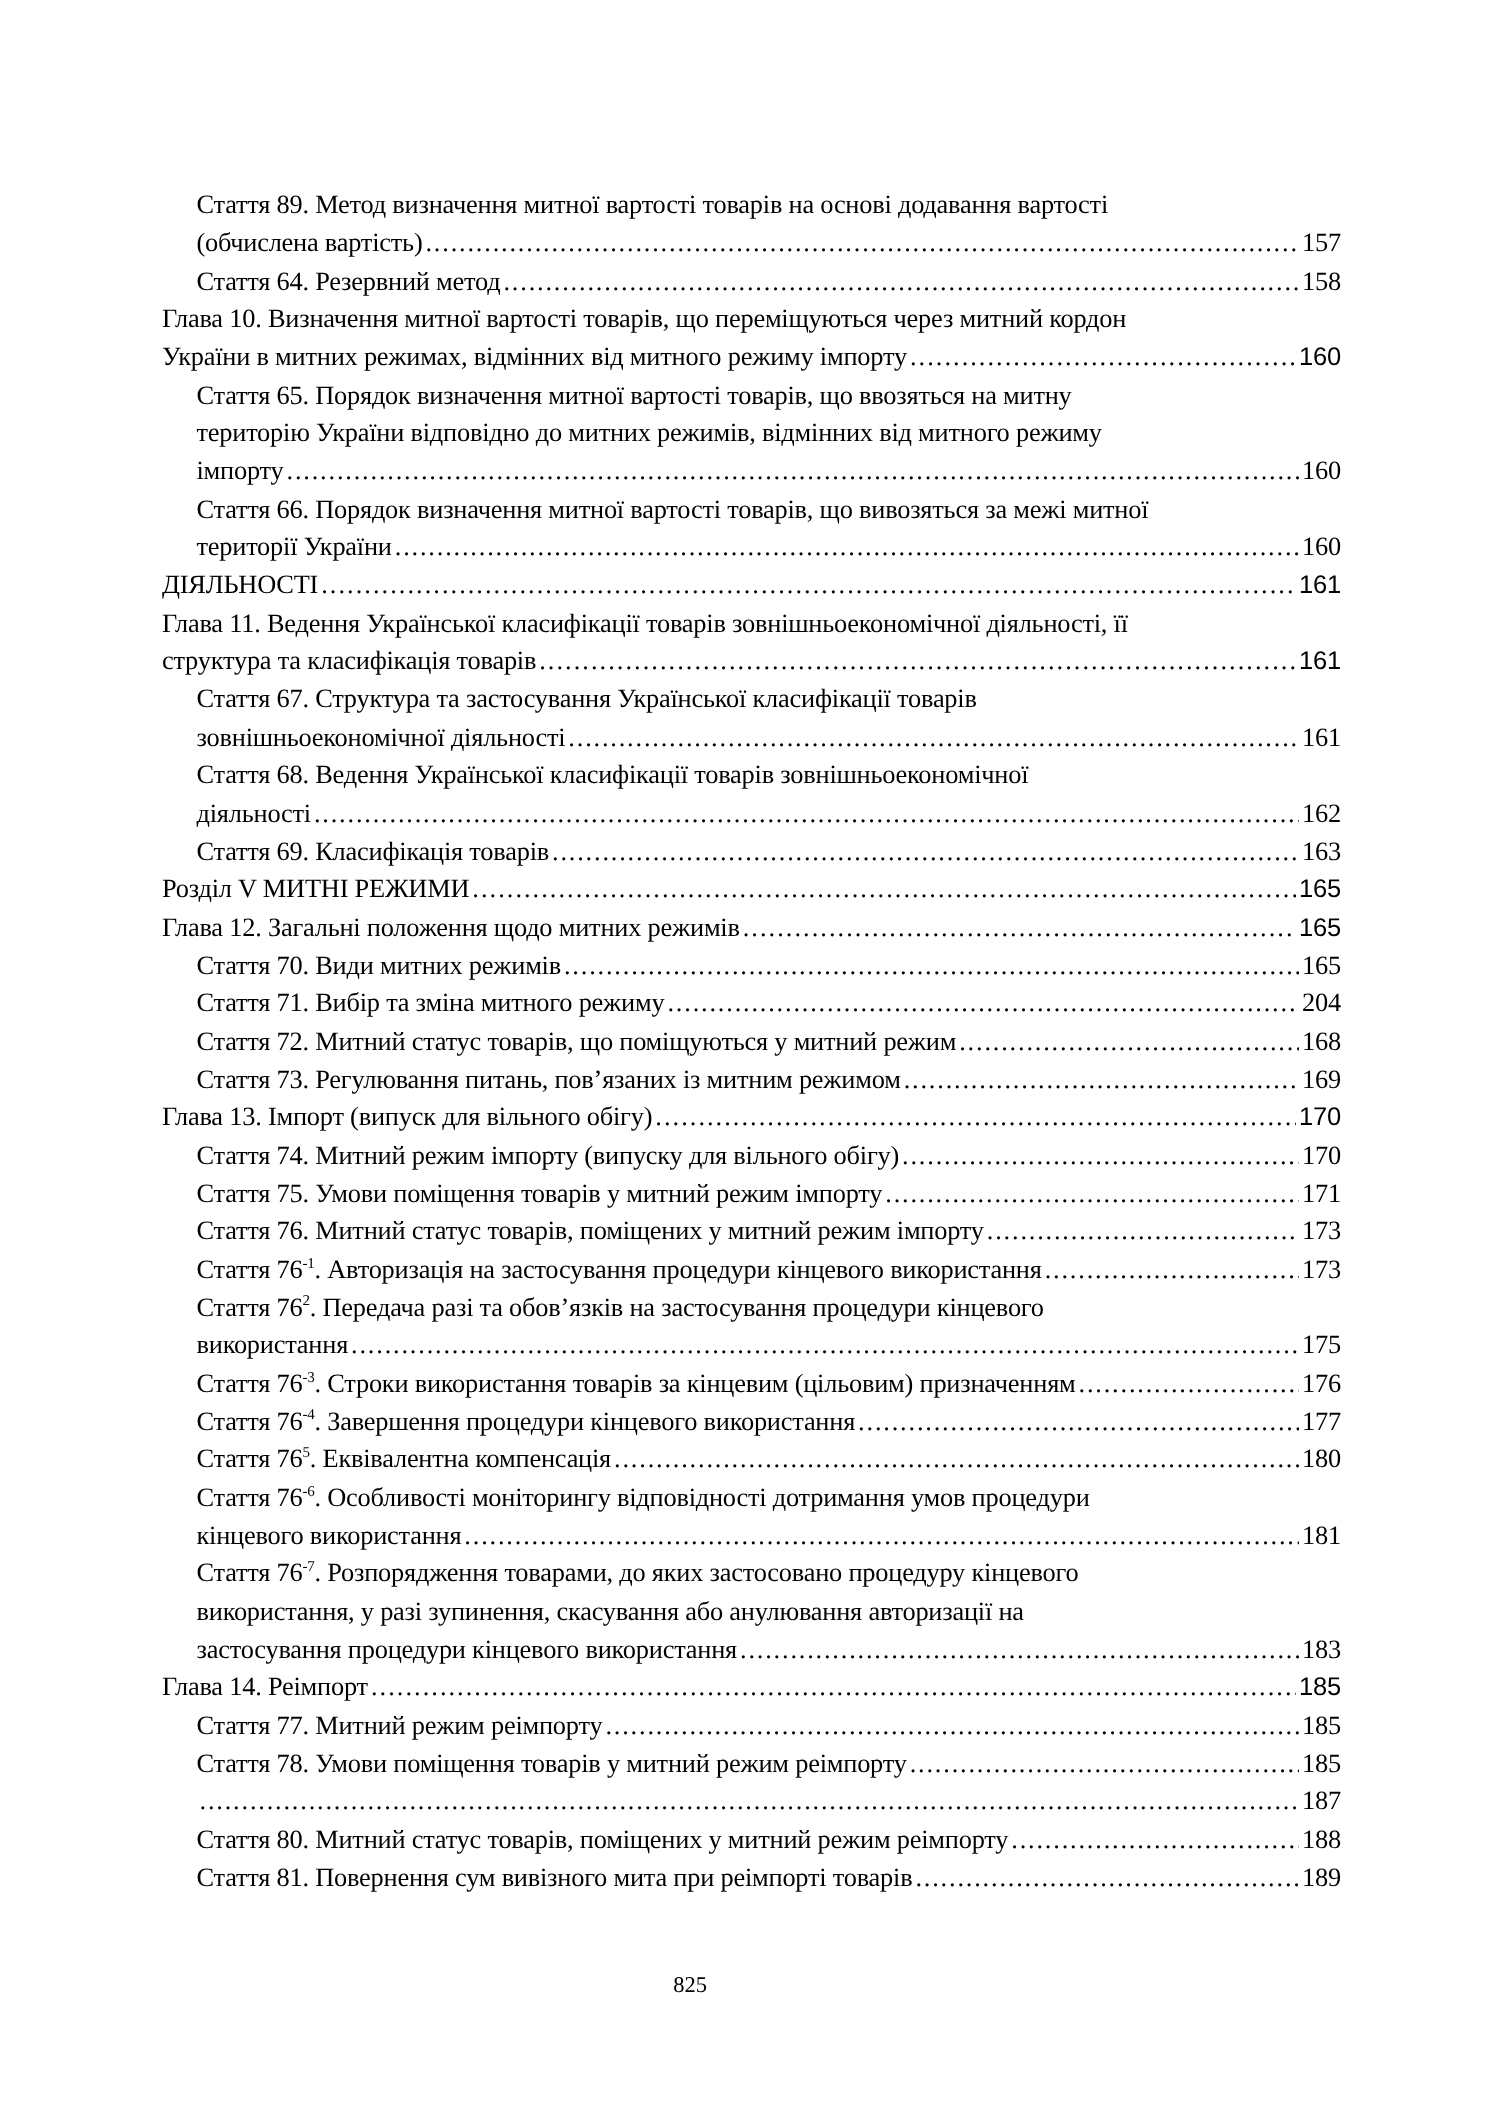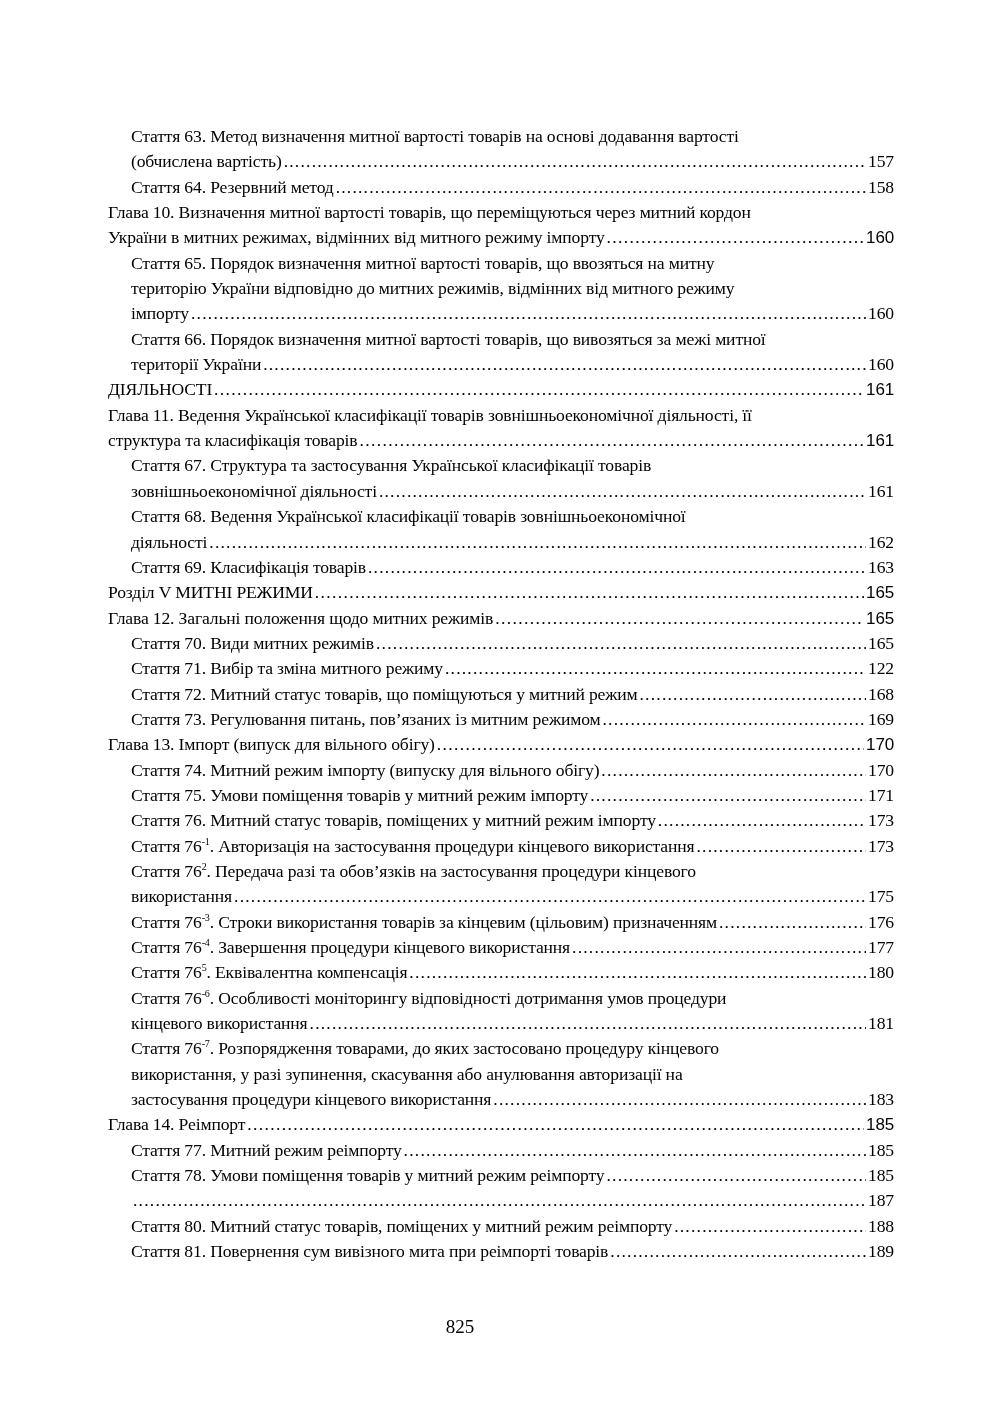--- a/index.html
+++ b/index.html
@@ -69,29 +69,29 @@
       font-size: 10px;
       line-height: 0;
       vertical-align: 7px;
     }
     .page-number {
       position: absolute;
       top: 1316px;
       left: 0;
       width: 920px;
       text-align: center;
-      font-size: 19px;
+      font-size: 15px;
     }
   </style>
 </head>
 <body>
 
 <div class="toc" id="toc">
     <div class="entry level-article">
-      <span class="line"><span>Стаття 63. Метод визначення митної вартості товарів на основі додавання вартості</span></span>
+      <span class="line"><span>Стаття 89. Метод визначення митної вартості товарів на основі додавання вартості</span></span>
       <div class="last-line">
         <span class="last-text"><span>(обчислена вартість)</span></span>
         <span class="leader"></span>
         <span class="page">157</span>
       </div>
     </div>
     <div class="entry level-article">
       <div class="last-line">
         <span class="last-text"><span>Стаття 64. Резервний метод</span></span>
         <span class="leader"></span>
@@ -179,21 +179,21 @@
       <div class="last-line">
         <span class="last-text"><span>Стаття 70. Види митних режимів</span></span>
         <span class="leader"></span>
         <span class="page">165</span>
       </div>
     </div>
     <div class="entry level-article">
       <div class="last-line">
         <span class="last-text"><span>Стаття 71. Вибір та зміна митного режиму</span></span>
         <span class="leader"></span>
-        <span class="page">122</span>
+        <span class="page">204</span>
       </div>
     </div>
     <div class="entry level-article">
       <div class="last-line">
         <span class="last-text"><span>Стаття 72. Митний статус товарів, що поміщуються у митний режим</span></span>
         <span class="leader"></span>
         <span class="page">168</span>
       </div>
     </div>
     <div class="entry level-article">

